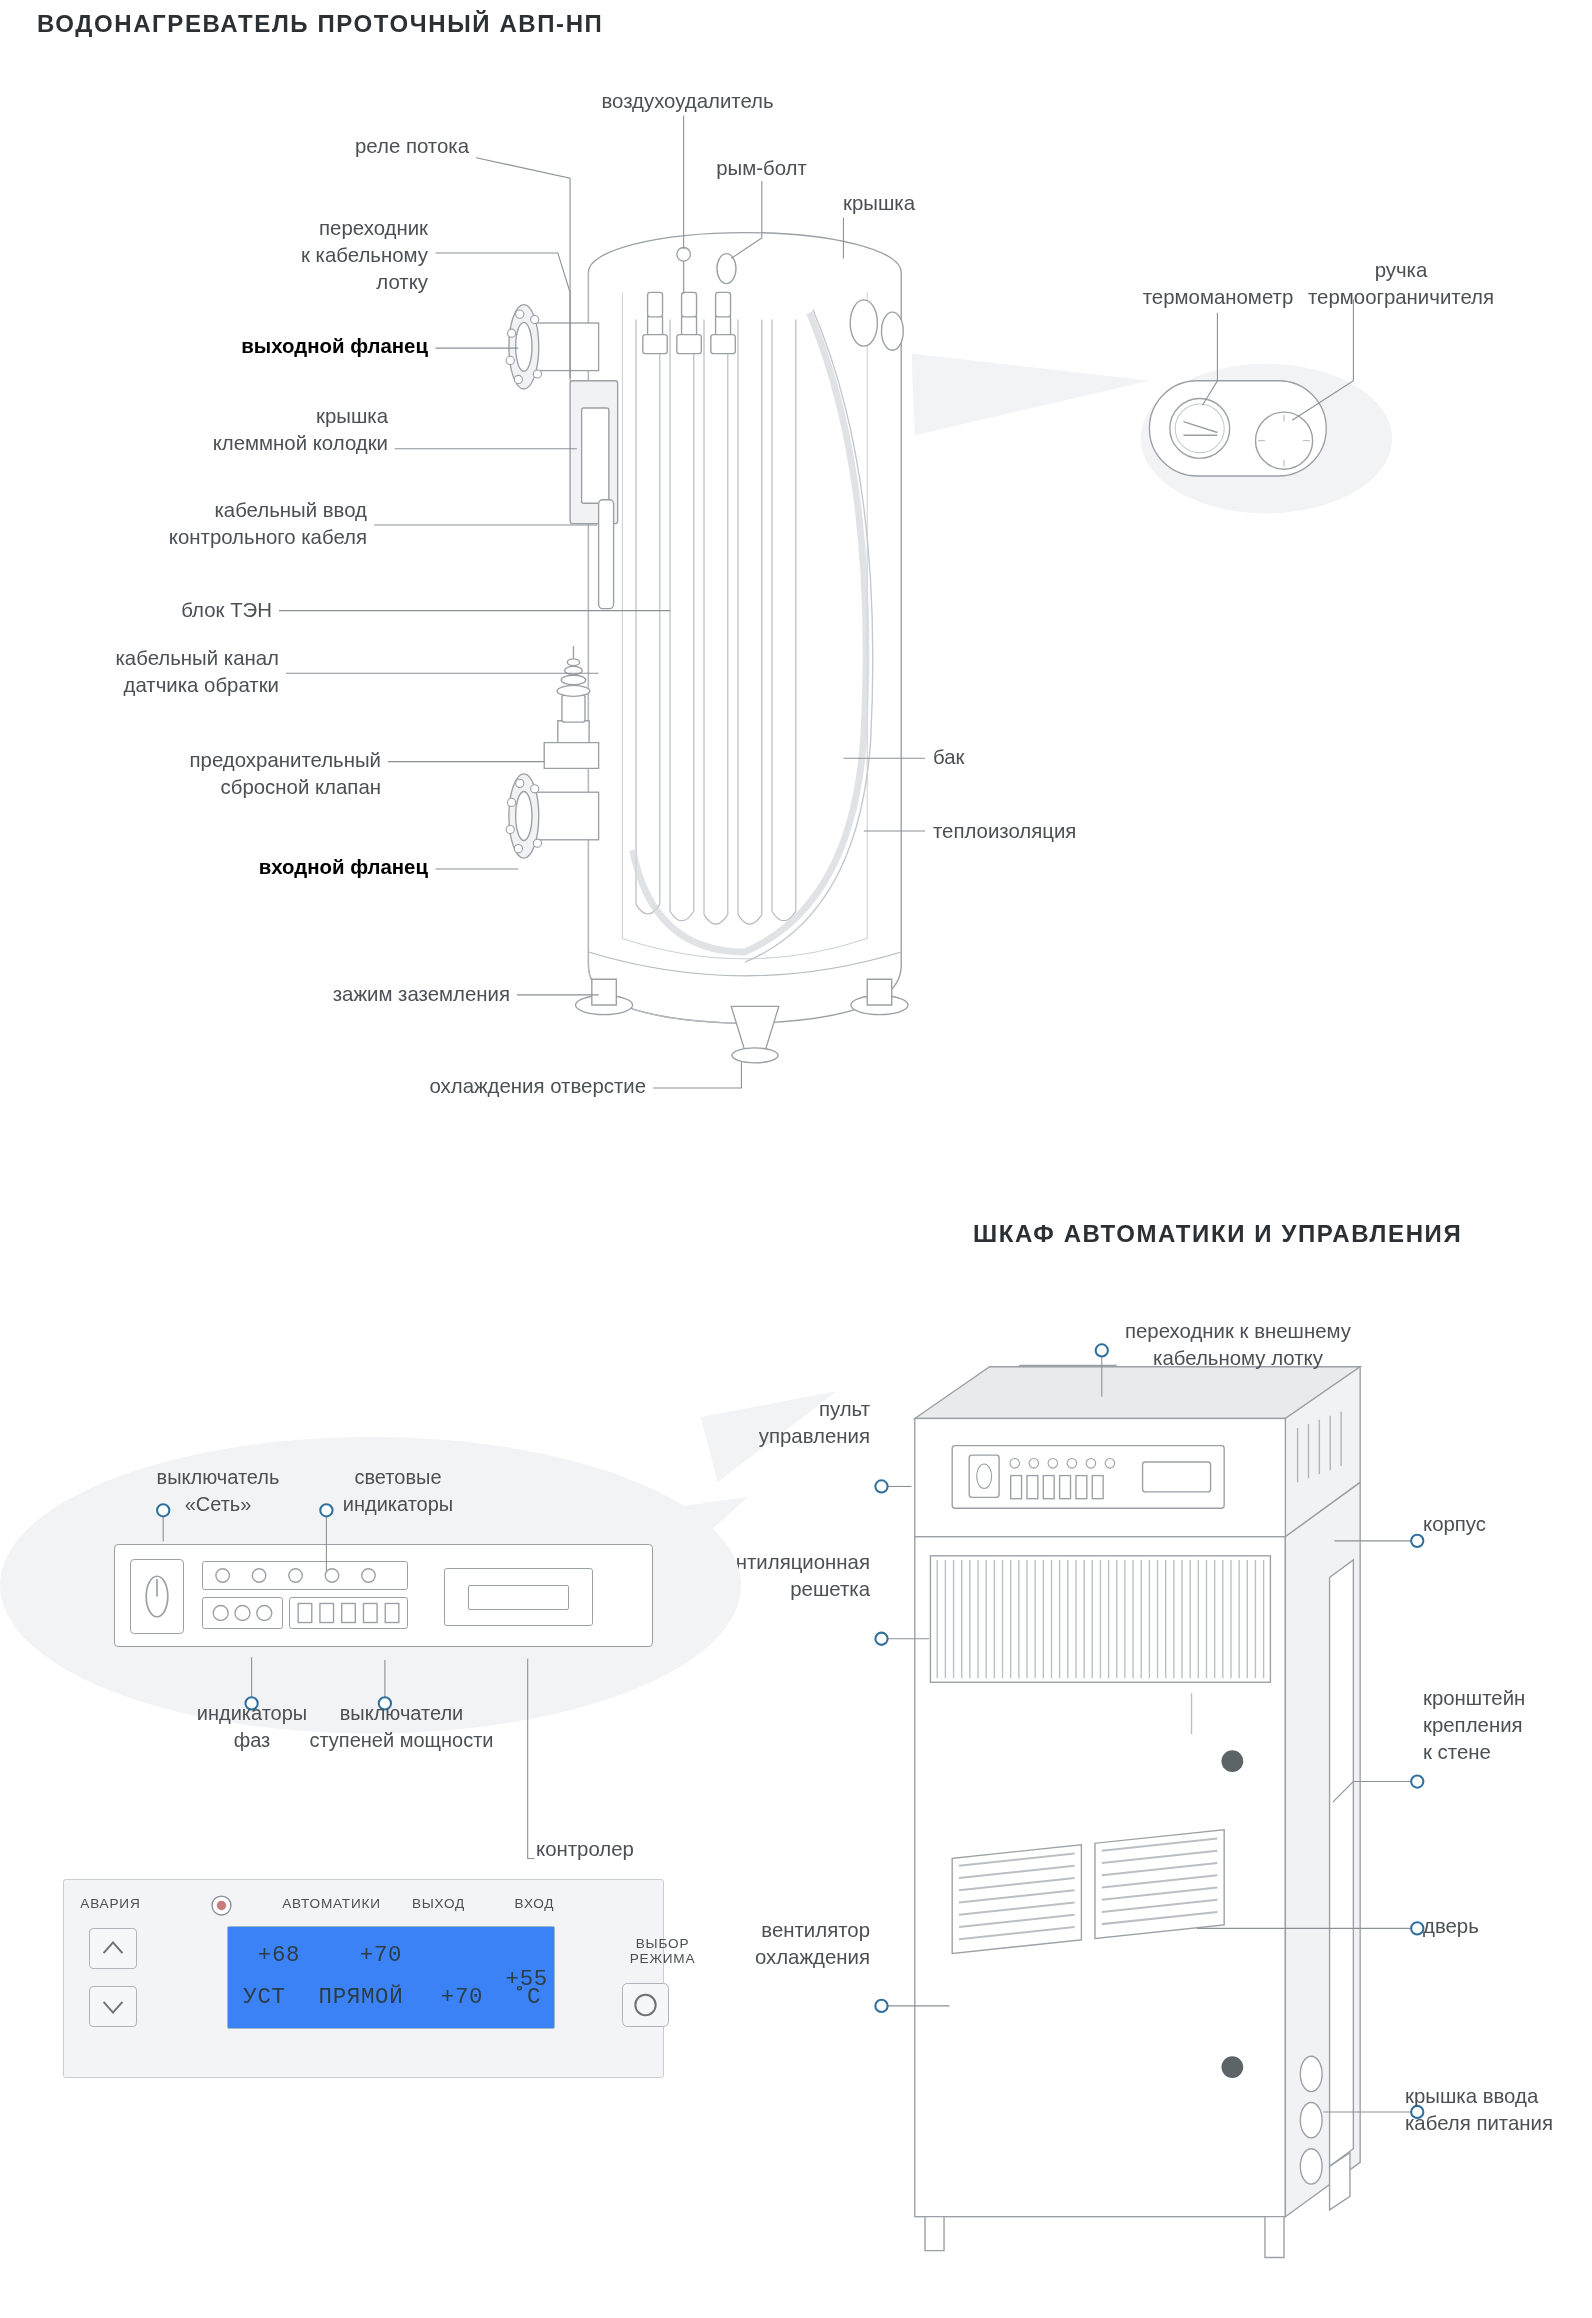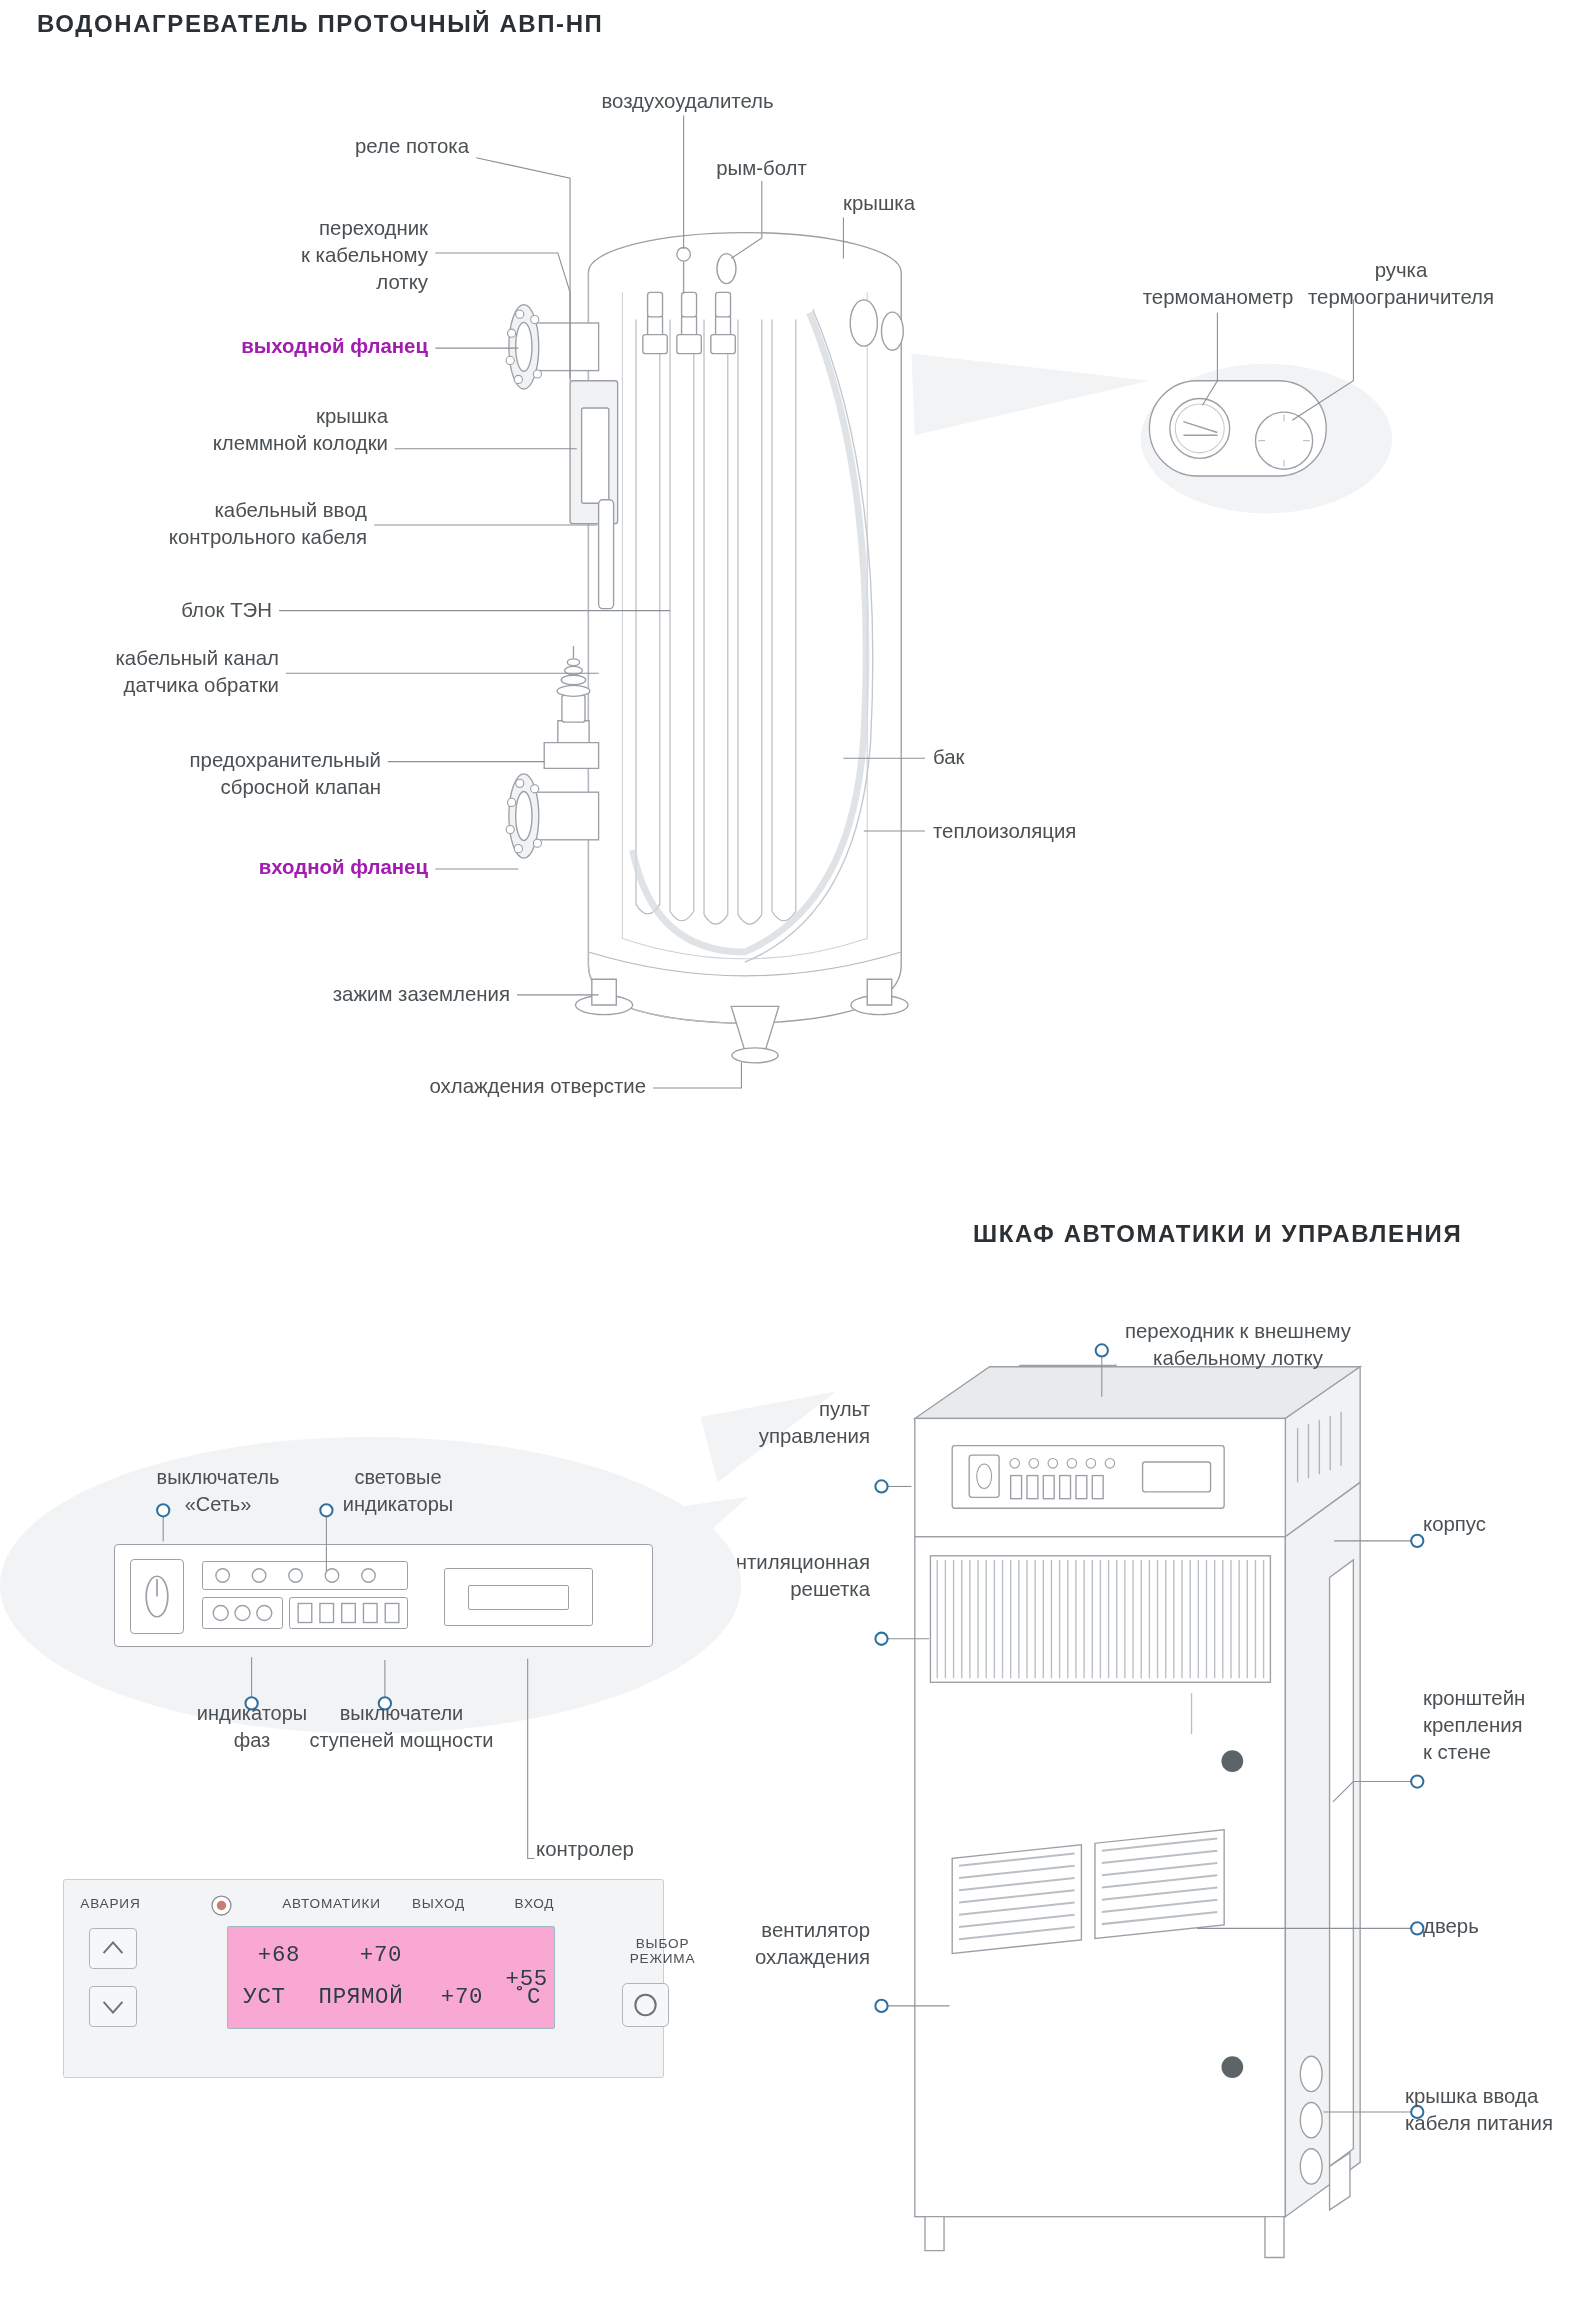--- a/index.html
+++ b/index.html
@@ -16,21 +16,21 @@
     overflow: hidden;
   }
   .abs { position: absolute; }
   .lbl {
     position: absolute;
     font-size: 20.4px;
     line-height: 27px;
     color: #4a5054;
     white-space: pre-line;
   }
-  .lbl.bold { font-weight: bold; color: #a21caf; }
+  .lbl.bold { font-weight: bold; color: #000000; }
   .lbl.r { text-align: right; }
   .lbl.c { text-align: center; }
 
   h1.title {
     position: absolute;
     font-size: 24px;
     letter-spacing: 1.6px;
     font-weight: bold;
     color: #2b3034;
     margin: 0;
@@ -70,21 +70,21 @@
     border-radius: 4.1px;
   }
   .ctrl-card {
     position: absolute;
     background: #f3f4f5;
     border: 1.4px solid #c9ced2;
     border-radius: 2.7px;
   }
   .lcd {
     position: absolute;
-    background: #f9a8d4;
+    background: #3b82f6;
     border: 1.4px solid #9fb9c2;
     border-radius: 2px;
     color: #2c3e45;
     font-family: "Liberation Mono", monospace;
   }
   .lcd-row {
     position: absolute;
     width: 100%;
     display: flex;
     font-size: 22.4px;

